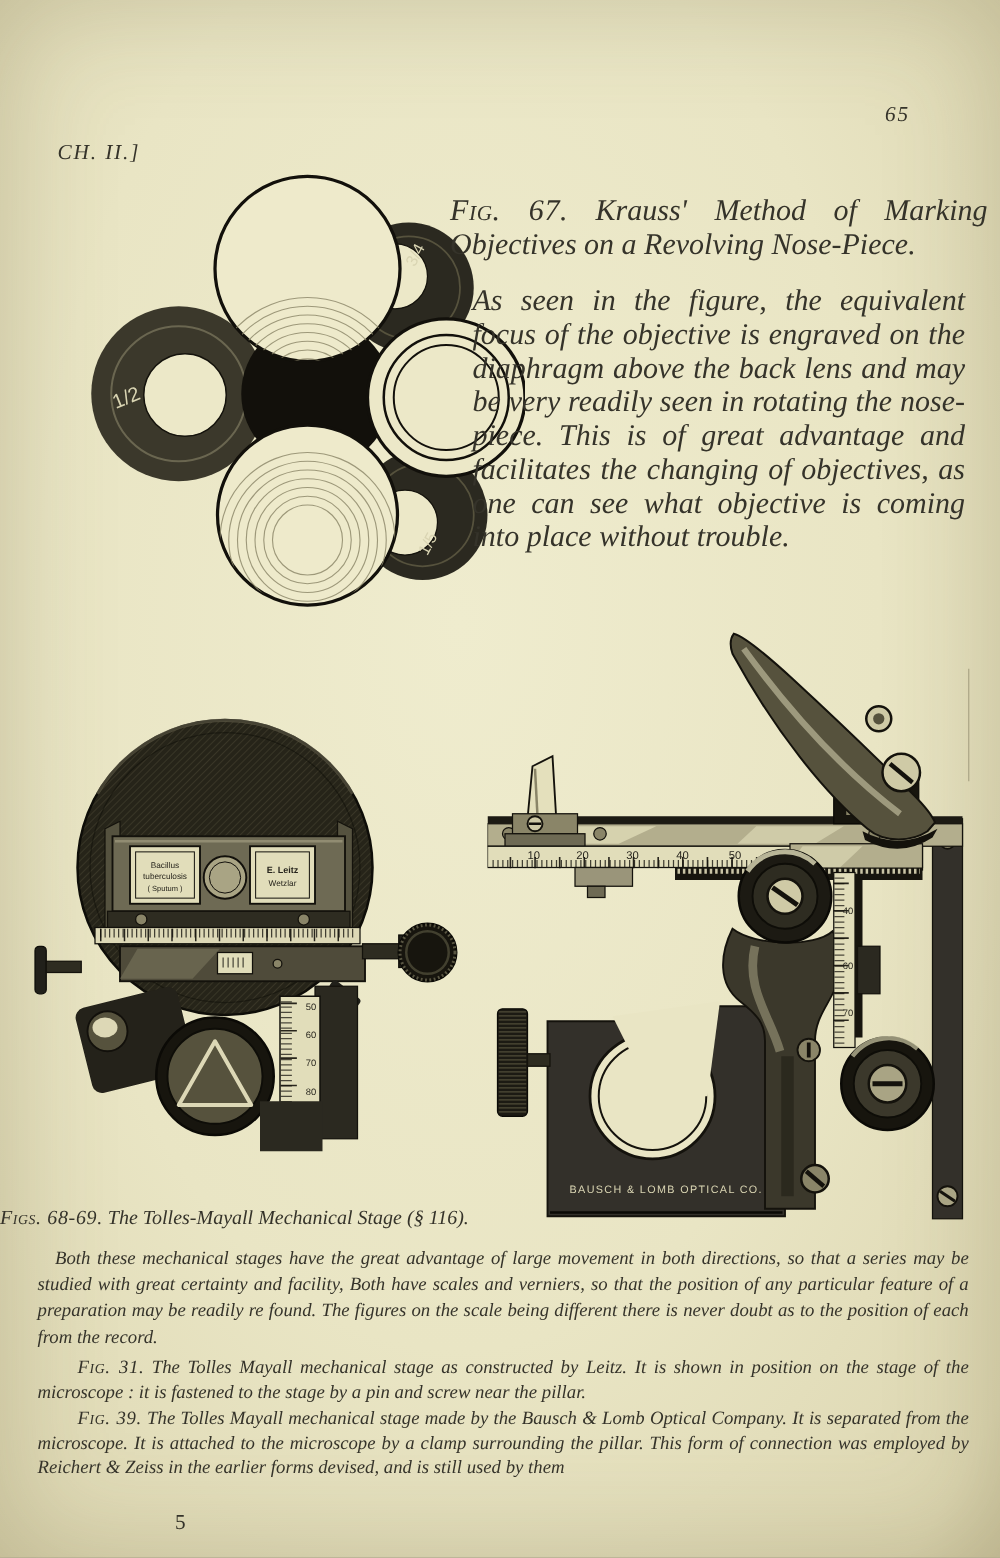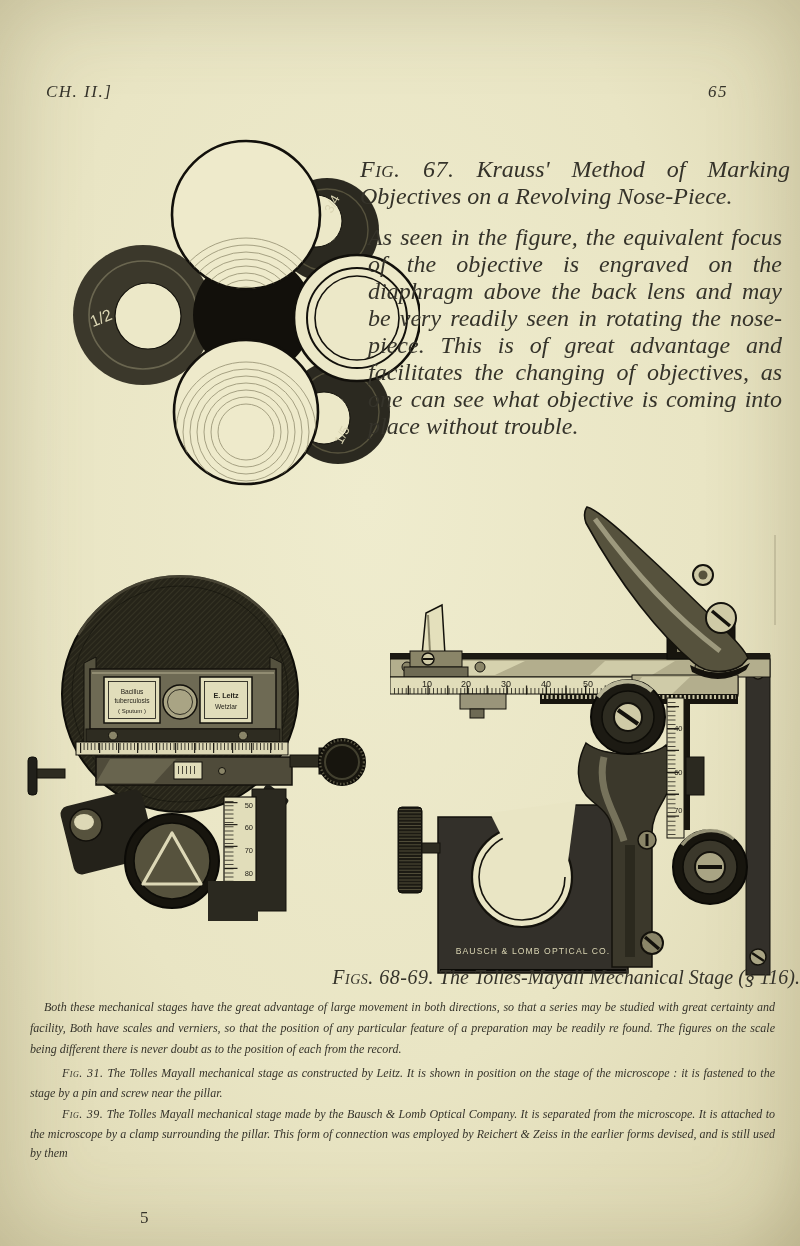--- a/index.html
+++ b/index.html
@@ -9,40 +9,40 @@
     box-shadow:inset 0 0 90px rgba(110,100,60,.28);
     font-family:"Liberation Serif","DejaVu Serif",serif;
     color:#35332a;
   }
   .abs{position:absolute;}
   
   .hdr{top:82px;font-style:italic;font-size:17px;letter-spacing:1.5px;}
   
   #fig67col{left:360px;top:156px;width:430px;font-style:italic;font-size:24px;line-height:27px;text-align:justify;}
   #fig67col .cap{margin:0 0 14px 0;}
-  #fig67col .body{margin:8px;}
+  #fig67col .body{margin:18px;}
   .lead{font-style:italic;font-variant:small-caps;letter-spacing:.5px;}
   
-  #cap6869{top:966px;left:0;width:800px;text-align:right;font-style:italic;font-size:20px;}
-  #paras{left:30px;top:997px;width:745px;font-style:italic;font-size:12px;text-align:justify;}
+  #cap6869{top:966px;left:0;width:800px;text-align:left;font-style:italic;font-size:16px;}
+  #paras{left:30px;top:997px;width:745px;font-style:italic;font-size:15px;text-align:justify;}
   #paras p{margin:0;}
   #para-summary{line-height:21px;text-indent:14px;}
   #para-f68{line-height:19.5px;margin-top:4px!important;text-indent:32px;}
   #para-f69{line-height:19.5px;margin-top:2px!important;text-indent:32px;}
   #pagesig{left:140px;top:1208px;font-size:17px;font-style:normal;}
   svg{display:block;}
   svg text{font-family:"Liberation Sans","DejaVu Sans",sans-serif;}
   .engraveTxt{fill:#d9d4b2;}
 </style>
 </head>
 <body>
 
 <div id="page">
 
-  <div class="abs hdr" style="left:46px;">CH. II.]</div>
+  <div class="abs hdr" style="left:46px;margin-top:30px;">CH. II.]</div>
   <div class="abs hdr" style="right:72px;">65</div>
 
   <svg class="abs" style="left:26px;top:110px;" width="394" height="380" viewBox="0 0 394 380">
     <defs>
       <clipPath id="clipTop67">
           <circle cx="220" cy="105" r="74"></circle>
         </clipPath>
       <clipPath id="clipBot67">
           <circle cx="220" cy="302" r="72"></circle>
         </clipPath>

